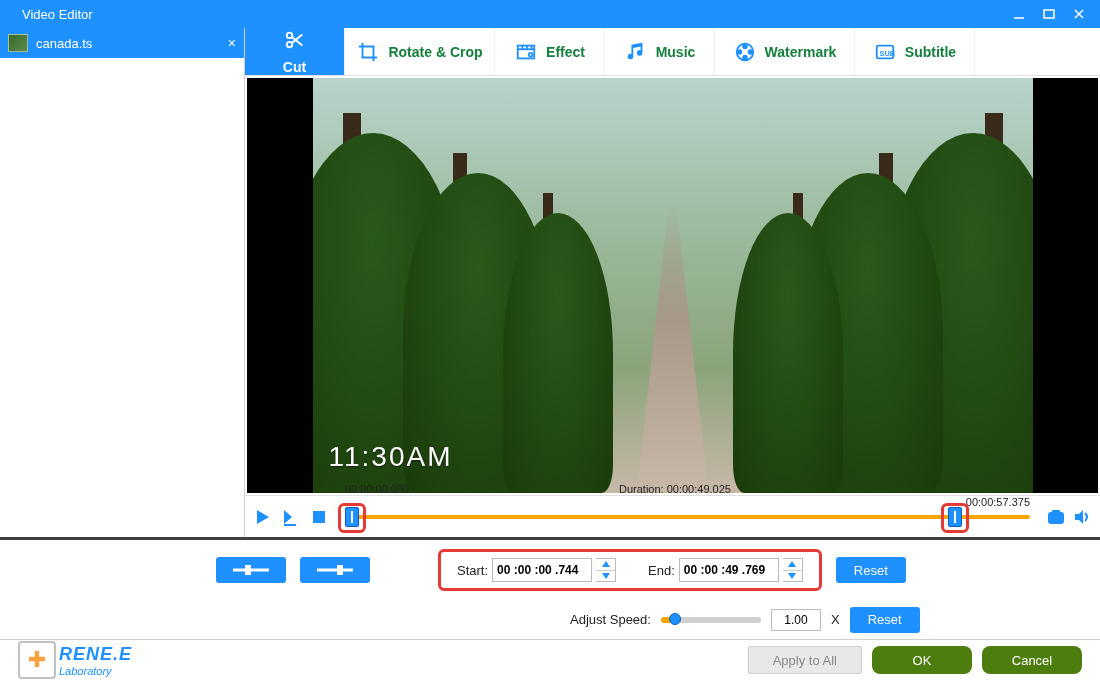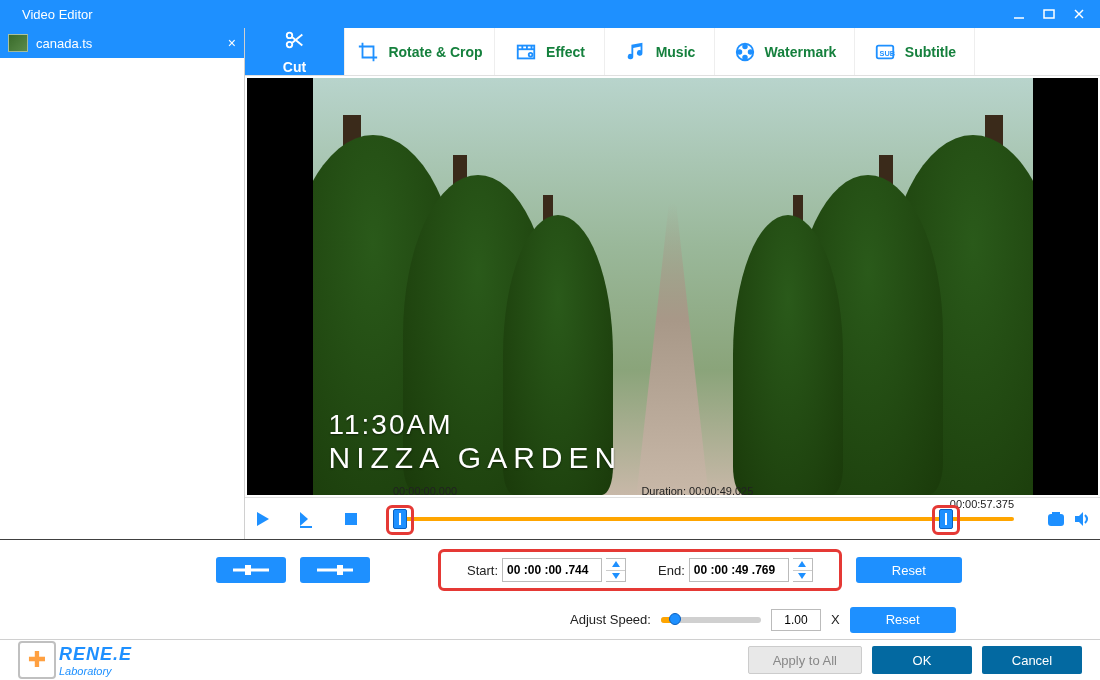--- a/index.html
+++ b/index.html
@@ -6,21 +6,21 @@
   body { width: 1100px; height: 680px; background: #fff; overflow: hidden; position: relative; }
 
   
   .titlebar { height: 28px; background: #1e90ff; display: flex; align-items: center; justify-content: space-between; padding: 0 6px 0 10px; }
   .titlebar .title { color: #fff; font-size: 13px; margin-left: 12px; }
   .winbtns { display: flex; gap: 0; }
   .winbtn { width: 30px; height: 24px; display: flex; align-items: center; justify-content: center; color: #fff; }
   .winbtn svg { width: 14px; height: 14px; stroke: #fff; stroke-width: 1.5; fill: none; }
 
   
-  .layout { display: flex; height: 512px; border-bottom: 1px solid #404040; }
+  .layout { display: flex; height: 512px; border-bottom: 3px solid #404040; }
   .sidebar { width: 245px; border-right: 1px solid #d0d0d0; background: #fff; }
   .file-tab { height: 30px; background: #1e90ff; display: flex; align-items: center; padding: 0 8px; color: #fff; font-size: 13px; position: relative; cursor: pointer; }
   .file-tab .file-thumb { width: 20px; height: 18px; background: linear-gradient(135deg,#3a6b2a,#5a8b4a); border: 1px solid rgba(255,255,255,0.5); margin-right: 8px; }
   .file-tab .close-x { position: absolute; right: 8px; color: #fff; font-size: 14px; }
 
   .main { flex: 1; display: flex; flex-direction: column; }
 
   
   .tooltabs { height: 48px; display: flex; border-bottom: 1px solid #e0e0e0; }
   .tooltab { width: 130px; display: flex; align-items: center; justify-content: center; gap: 8px; color: #15803d; font-weight: 600; font-size: 14px; cursor: pointer; border-right: 1px solid #eee; }
@@ -34,21 +34,21 @@
   .video-frame { width: 720px; height: 100%; position: relative; background: linear-gradient(to bottom,#b8d4cc 0%,#9ab89a 40%,#8aa47a 70%,#c8b8a8 100%); overflow: hidden; }
   .trees { position: absolute; inset: 0; }
   .tree { position: absolute; bottom: 0; background: radial-gradient(ellipse at 50% 30%, #2a5a1a, #1a3a0a); border-radius: 50% 50% 10% 10%; }
   .trunk { position: absolute; bottom: 0; width: 18px; background: #3a2a1a; }
   .path { position: absolute; left: 50%; bottom: 0; transform: translateX(-50%); width: 180px; height: 70%; background: linear-gradient(to top, #c8b8a8 0%, #a89888 60%, transparent 100%); clip-path: polygon(30% 100%, 70% 100%, 52% 0%, 48% 0%); }
   .overlay-text { position: absolute; left: 16px; bottom: 20px; color: #fff; font-family: Georgia, serif; text-shadow: 0 1px 2px rgba(0,0,0,0.5); }
   .overlay-time { font-size: 28px; letter-spacing: 2px; margin-bottom: 0; }
   .overlay-location { font-size: 30px; letter-spacing: 6px; }
 
   
-  .timeline { height: 42px; background: #fff; display: flex; align-items: center; padding: 0 8px; gap: 24px; position: relative; border-top: 1px solid #e0e0e0; }
+  .timeline { height: 42px; background: #fff; display: flex; align-items: center; padding: 0 8px; gap: 8px; position: relative; border-top: 1px solid #e0e0e0; }
   .tl-btn { width: 20px; height: 20px; display: inline-flex; align-items: center; justify-content: center; color: #1e90ff; cursor: pointer; }
   .tl-btn svg { width: 18px; height: 18px; fill: #1e90ff; }
   .tl-track { flex: 1; position: relative; height: 32px; margin: 0 8px; }
   .tl-label-left { position: absolute; left: 0; top: -18px; font-size: 11px; color: #222; }
   .tl-label-mid  { position: absolute; left: 40%; top: -18px; font-size: 11px; color: #222; }
   .tl-label-right{ position: absolute; right: 0; top: -18px; font-size: 11px; color: #222; margin-top: 13px; }
   .tl-bar { position: absolute; top: 14px; left: 0; right: 0; height: 4px; background: #ffa500; border-radius: 2px; }
   .tl-handle { position: absolute; top: 6px; width: 14px; height: 20px; background: #1e90ff; border: 1px solid #0a60c0; border-radius: 2px; cursor: ew-resize; }
   .tl-handle::after { content:""; position:absolute; left:50%; top:3px; bottom:3px; width:2px; background:#fff; transform:translateX(-50%); }
   .tl-handle.left  { left: 0%; }
@@ -61,40 +61,40 @@
   
   .controls { height: 60px; display: flex; align-items: center; gap: 14px; padding: 0 20px; background: #fff; }
   .seg-btn { width: 70px; height: 26px; background: #1e90ff; border-radius: 3px; display: inline-flex; align-items: center; justify-content: center; cursor: pointer; }
   .seg-btn svg { width: 40px; height: 14px; }
   .ctrl-label { font-size: 13px; color: #222; }
   .time-input { width: 100px; height: 24px; border: 1px solid #bbb; font-size: 12px; padding: 0 4px; font-weight: bold; }
   .spinner { width: 20px; height: 24px; display: inline-flex; flex-direction: column; border: 1px solid #bbb; border-left: none; }
   .spinner div { flex: 1; display: flex; align-items: center; justify-content: center; cursor: pointer; }
   .spinner div:first-child { border-bottom: 1px solid #ccc; }
   .spinner svg { width: 8px; height: 6px; fill: #1e90ff; }
-  .blue-btn { padding: 0 36px; height: 26px; background: #1e90ff; color: #fff; border: none; border-radius: 3px; font-size: 13px; cursor: pointer; }
-  .se-box { display: inline-flex; align-items: center; gap: 4px; padding: 6px 26px; border: 3px solid #e53935; border-radius: 6px; }
+  .blue-btn { padding: 0 18px; height: 26px; background: #1e90ff; color: #fff; border: none; border-radius: 3px; font-size: 13px; cursor: pointer; }
+  .se-box { display: inline-flex; align-items: center; gap: 4px; padding: 6px 16px; border: 3px solid #e53935; border-radius: 6px; }
 
   
   .speed-row { height: 40px; display: flex; align-items: center; gap: 10px; padding: 0 20px 0 570px; background: #fff; border-bottom: 1px solid #d0d0d0; }
   .slider { position: relative; width: 100px; height: 6px; background: #d0d0d0; border-radius: 3px; cursor: pointer; }
   .slider .fill { position: absolute; left: 0; top: 0; bottom: 0; width: 14%; background: #ffa500; border-radius: 3px; }
   .slider .knob { position: absolute; top: -4px; left: 14%; width: 12px; height: 12px; border-radius: 50%; background: #1e90ff; border: 1px solid #0a60c0; transform: translateX(-50%); }
   .speed-input { width: 50px; height: 22px; border: 1px solid #bbb; text-align: center; font-size: 12px; }
 
   
   .footer { height: 40px; position: absolute; left: 0; right: 0; bottom: 0; display: flex; align-items: center; justify-content: space-between; padding: 0 18px; background: #fff; }
   .logo { display: flex; align-items: center; gap: 3px; }
   .logo-ico { width: 38px; height: 38px; border: 2px solid #c0c0c0; border-radius: 4px; display: flex; align-items: center; justify-content: center; background: #fff; }
   .logo-ico::before { content: "✚"; color: #ffa040; font-size: 22px; }
   .logo-text .main { color: #1e90ff; font-weight: 700; font-size: 18px; letter-spacing: 1px; font-style: italic;}
   .logo-sub { color: #1e90ff; font-size: 11px; font-style: italic; }
   .footer-btns { display: flex; gap: 10px; }
   .grey-btn { padding: 0 24px; height: 28px; background: #e8e8e8; color: #888; border: 1px solid #ccc; border-radius: 2px; font-size: 13px; cursor: pointer; }
-  .ok-btn, .cancel-btn { width: 100px; height: 28px; background: #0369a1; color: #fff; border: none; border-radius: 2px; font-size: 13px; cursor: pointer; }
+  .ok-btn, .cancel-btn { width: 100px; height: 28px; background: #4d7c0f; color: #fff; border: none; border-radius: 8px; font-size: 13px; cursor: pointer; }
 </style>
 </head>
 <body>
 
 <div class="titlebar">
   <span class="title">Video Editor</span>
   <div class="winbtns">
     <div class="winbtn">
         <svg viewBox="0 0 14 14">
           <line x1="2" y1="11" x2="12" y2="11"></line>
@@ -203,21 +203,20 @@
           <div class="tree" style="left:190px;width:110px;height:280px;"></div>
           <div class="trunk" style="right:30px;height:380px;"></div>
           <div class="tree" style="right:-30px;width:180px;height:360px;"></div>
           <div class="trunk" style="right:140px;height:340px;width:14px;"></div>
           <div class="tree" style="right:90px;width:150px;height:320px;"></div>
           <div class="trunk" style="right:230px;height:300px;width:10px;"></div>
           <div class="tree" style="right:190px;width:110px;height:280px;"></div>
         </div>
         <div class="overlay-text">
           <div class="overlay-time">11:30AM</div>
-          <div class="overlay-location">NIZZA GARDEN</div>
         </div>
       </div>
     </div>
 
     <div class="timeline">
       <div class="tl-btn">
           <svg viewBox="0 0 18 18">
             <polygon points="3,2 15,9 3,16"></polygon>
           </svg>
         </div>

